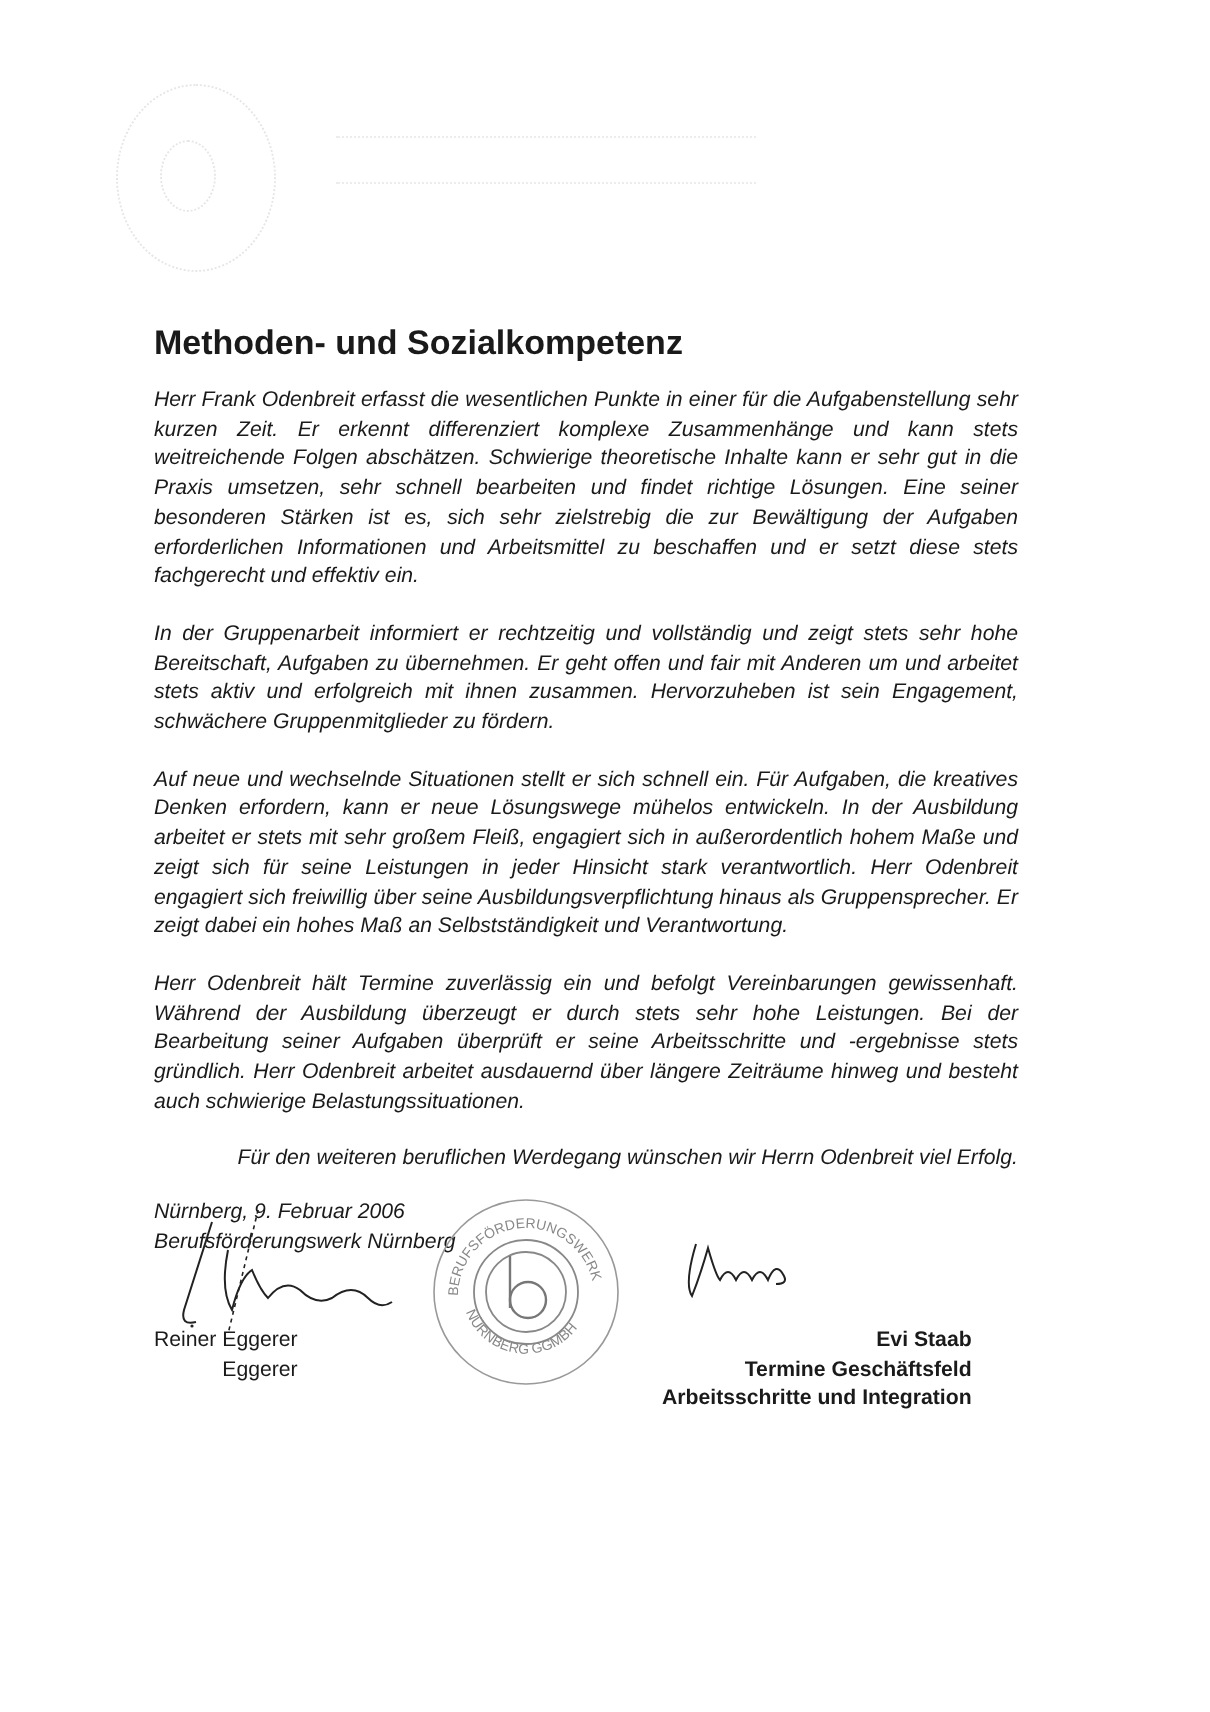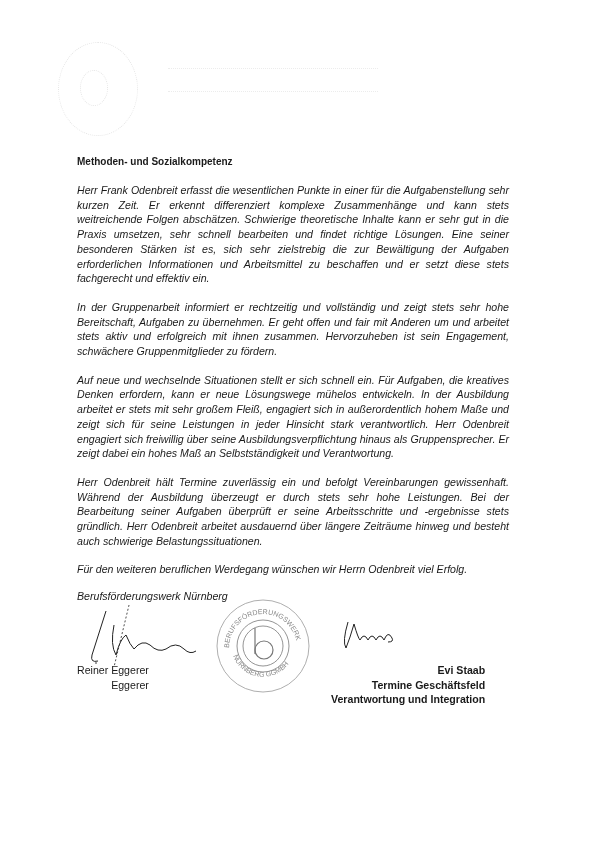--- a/index.html
+++ b/index.html
@@ -6,23 +6,23 @@
   body { width: 605px; height: 856px; position: relative; overflow: hidden;
          font-family: "Liberation Sans", sans-serif; color: #1a1a1a; }
   .faint-logo { position: absolute; left: 58px; top: 42px; width: 78px; height: 92px;
                 border: 1px dotted #e6e6e6; border-radius: 50%; }
   .faint-logo-inner { position: absolute; left: 80px; top: 70px; width: 26px; height: 34px;
                       border: 1px dotted #e6e6e6; border-radius: 50%; }
   .faint-head { position: absolute; left: 168px; top: 68px; width: 210px; height: 22px;
                 border-top: 1px dotted #ececec; border-bottom: 1px dotted #ececec; }
   .content { position: absolute; left: 77px; top: 149px; width: 432px; font-size: 10.6px;
              line-height: 14.7px; }
-  h2 { font-size: 10px; font-weight: bold; margin: 6px 0 14px 0; line-height: 14px; }
+  h2 { font-size: 17px; font-weight: bold; margin: 16px 0 14px 0; line-height: 14px; }
   p { margin: 0 0 14px 0; text-align: justify; font-style: italic; }
-  .closing { margin-bottom: 12px; text-align: left; }
+  .closing { margin-bottom: 12px; text-align: right; }
   .place { margin: 0; }
   .sig-block { position: absolute; top: 663px; font-size: 10.6px; line-height: 14.7px; text-align: right; }
   .sig-left { left: 77px; }
   .sig-right { left: 331px; font-weight: bold; }
   .sig-line { display: block; }
   .signature { position: absolute; }
   .stamp { position: absolute; left: 215px; top: 598px; width: 96px; height: 96px; }
 </style>
 </head>
 <body>
@@ -31,20 +31,21 @@
 <div class="faint-logo-inner"></div>
 <div class="faint-head"></div>
 
 <div class="content">
   <h2>Methoden- und Sozialkompetenz</h2>
   <p>Herr Frank Odenbreit erfasst die wesentlichen Punkte in einer für die Aufgabenstellung sehr kurzen Zeit. Er erkennt differenziert komplexe Zusammenhänge und kann stets weitreichende Folgen abschätzen. Schwierige theoretische Inhalte kann er sehr gut in die Praxis umsetzen, sehr schnell bearbeiten und findet richtige Lösungen. Eine seiner besonderen Stärken ist es, sich sehr zielstrebig die zur Bewältigung der Aufgaben erforderlichen Informationen und Arbeitsmittel zu beschaffen und er setzt diese stets fachgerecht und effektiv ein.</p>
   <p>In der Gruppenarbeit informiert er rechtzeitig und vollständig und zeigt stets sehr hohe Bereitschaft, Aufgaben zu übernehmen. Er geht offen und fair mit Anderen um und arbeitet stets aktiv und erfolgreich mit ihnen zusammen. Hervorzuheben ist sein Engagement, schwächere Gruppenmitglieder zu fördern.</p>
   <p>Auf neue und wechselnde Situationen stellt er sich schnell ein. Für Aufgaben, die kreatives Denken erfordern, kann er neue Lösungswege mühelos entwickeln. In der Ausbildung arbeitet er stets mit sehr großem Fleiß, engagiert sich in außerordentlich hohem Maße und zeigt sich für seine Leistungen in jeder Hinsicht stark verantwortlich. Herr Odenbreit engagiert sich freiwillig über seine Ausbildungsverpflichtung hinaus als Gruppensprecher. Er zeigt dabei ein hohes Maß an Selbstständigkeit und Verantwortung.</p>
   <p>Herr Odenbreit hält Termine zuverlässig ein und befolgt Vereinbarungen gewissenhaft. Während der Ausbildung überzeugt er durch stets sehr hohe Leistungen. Bei der Bearbeitung seiner Aufgaben überprüft er seine Arbeitsschritte und -ergebnisse stets gründlich. Herr Odenbreit arbeitet ausdauernd über längere Zeiträume hinweg und besteht auch schwierige Belastungssituationen.</p>
   <p class="closing">Für den weiteren beruflichen Werdegang wünschen wir Herrn Odenbreit viel Erfolg.</p>
+  <p class="place">Nürnberg, 9. Februar 2006</p>
   <p class="place">Berufsförderungswerk Nürnberg</p>
 </div>
 
 <svg class="signature" style="left:84px; top:605px;" width="120" height="62" viewBox="0 0 120 62">
   <path d="M22 6 L8 50 Q6 58 14 56" fill="none" stroke="#222" stroke-width="1"></path>
   <circle cx="12" cy="58" r="0.8" fill="#222"></circle>
   <path d="M30 20 Q26 40 32 50 Q36 34 42 30 Q46 40 50 44 Q58 34 66 40 Q74 48 82 44 Q92 36 100 44 Q106 50 112 46" fill="none" stroke="#222" stroke-width="1"></path>
   <path d="M46 -4 L30 62" fill="none" stroke="#222" stroke-width="0.8" stroke-dasharray="2,2"></path>
 </svg>
 
@@ -67,14 +68,14 @@
 </svg>
 
 <div class="sig-block sig-left">
   <span class="sig-line">Reiner Eggerer</span>
   <span class="sig-line">Eggerer</span>
 </div>
 
 <div class="sig-block sig-right">
   <span class="sig-line">Evi Staab</span>
   <span class="sig-line">Termine Geschäftsfeld</span>
-  <span class="sig-line">Verantwortung und Integration</span>
+  <span class="sig-line">Arbeitsschritte und Integration</span>
 </div>
 
 </body></html>

